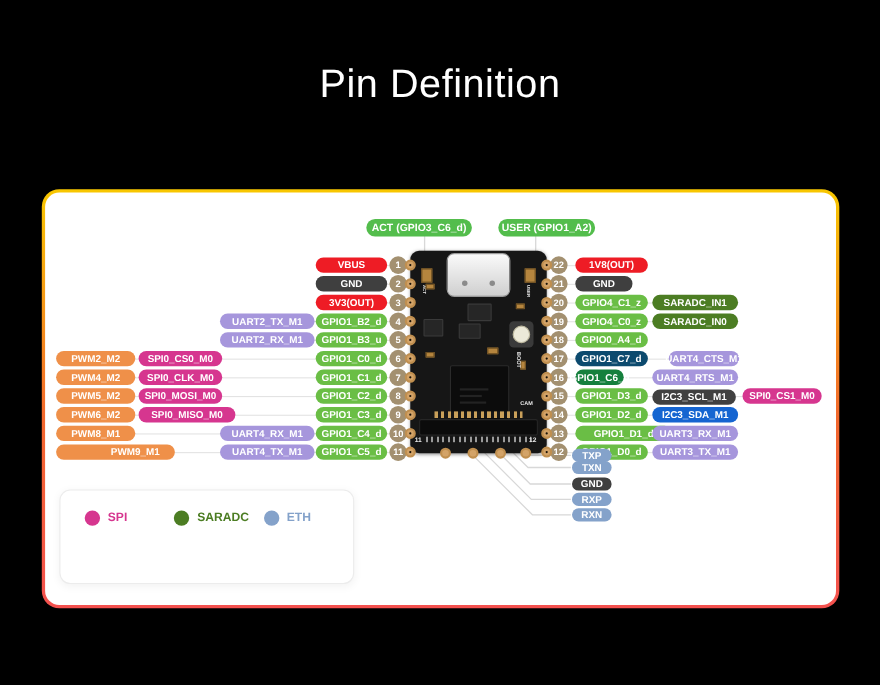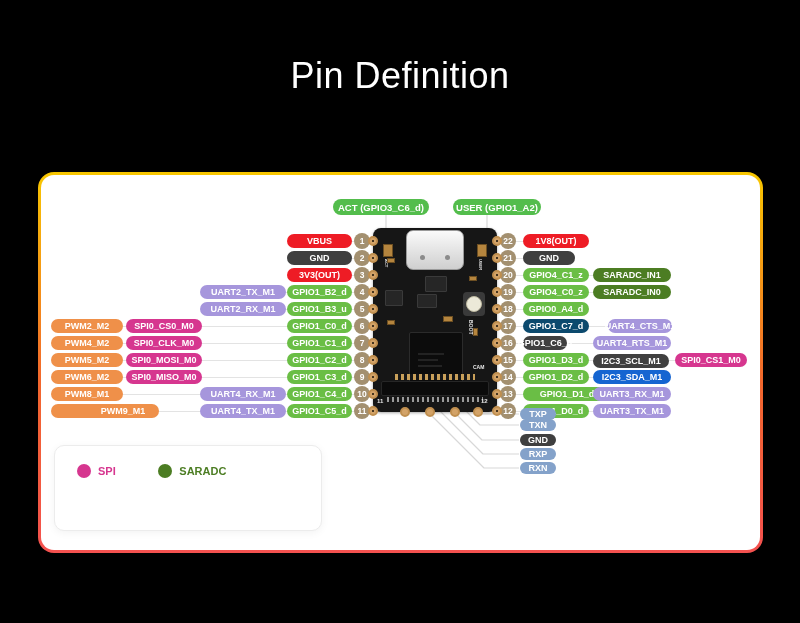--- a/index.html
+++ b/index.html
@@ -104,21 +104,21 @@
       <div class="pill" style="left: 126px; top: 336px; width: 76px; background: rgb(214, 54, 143);">SPI0_CLK_M0</div>
       <div class="pill" style="left: 287px; top: 336px; width: 65px; background: rgb(106, 190, 69);">GPIO1_C1_d</div>
       <div class="rowline" style="left: 59px; top: 343px; width: 304px;"></div>
       <div class="numc" style="left: 354px; top: 335px; background: rgb(163, 144, 112);">7</div>
       <div class="pill" style="left: 51px; top: 353px; width: 72px; background: rgb(239, 144, 73);">PWM5_M2</div>
       <div class="pill" style="left: 126px; top: 353px; width: 76px; background: rgb(214, 54, 143);">SPI0_MOSI_M0</div>
       <div class="pill" style="left: 287px; top: 353px; width: 65px; background: rgb(106, 190, 69);">GPIO1_C2_d</div>
       <div class="rowline" style="left: 59px; top: 360px; width: 304px;"></div>
       <div class="numc" style="left: 354px; top: 352px; background: rgb(163, 144, 112);">8</div>
       <div class="pill" style="left: 51px; top: 370px; width: 72px; background: rgb(239, 144, 73);">PWM6_M2</div>
-      <div class="pill" style="left: 126px; top: 370px; width: 76px; background: rgb(214, 54, 143);">SPI0_MISO_M0</div>
+      <div class="pill" style="left: 126px; top: 370px; width: 88px; background: rgb(214, 54, 143);">SPI0_MISO_M0</div>
       <div class="pill" style="left: 287px; top: 370px; width: 65px; background: rgb(106, 190, 69);">GPIO1_C3_d</div>
       <div class="rowline" style="left: 59px; top: 377px; width: 304px;"></div>
       <div class="numc" style="left: 354px; top: 369px; background: rgb(163, 144, 112);">9</div>
       <div class="pill" style="left: 51px; top: 387px; width: 72px; background: rgb(239, 144, 73);">PWM8_M1</div>
       <div class="pill" style="left: 200px; top: 387px; width: 86px; background: rgb(166, 150, 220);">UART4_RX_M1</div>
       <div class="pill" style="left: 287px; top: 387px; width: 65px; background: rgb(106, 190, 69);">GPIO1_C4_d</div>
       <div class="rowline" style="left: 59px; top: 394px; width: 304px;"></div>
       <div class="numc" style="left: 354px; top: 386px; background: rgb(163, 144, 112);">10</div>
       <div class="pill" style="left: 51px; top: 404px; width: 72px; background: rgb(239, 144, 73); padding-left: 36px;">PWM9_M1</div>
       <div class="pill" style="left: 200px; top: 404px; width: 86px; background: rgb(166, 150, 220);">UART4_TX_M1</div>
@@ -139,21 +139,21 @@
       <div class="pill" style="left: 593px; top: 285px; width: 78px; background: rgb(76, 125, 35);">SARADC_IN0</div>
       <div class="rowline" style="left: 509px; top: 292px; width: 154px;"></div>
       <div class="numc" style="left: 500px; top: 284px; background: rgb(163, 144, 112);">19</div>
       <div class="pill" style="left: 523px; top: 302px; width: 66px; background: rgb(106, 190, 69);">GPIO0_A4_d</div>
       <div class="rowline" style="left: 509px; top: 309px; width: 72px;"></div>
       <div class="numc" style="left: 500px; top: 301px; background: rgb(163, 144, 112);">18</div>
       <div class="pill" style="left: 523px; top: 319px; width: 66px; background: #0c4a6e;">GPIO1_C7_d</div>
       <div class="pill" style="left: 593px; top: 319px; width: 64px; background: rgb(166, 150, 220); margin-left: 15px;">UART4_CTS_M1</div>
       <div class="rowline" style="left: 509px; top: 326px; width: 154px;"></div>
       <div class="numc" style="left: 500px; top: 318px; background: rgb(163, 144, 112);">17</div>
-      <div class="pill" style="left: 523px; top: 336px; width: 44px; background: #404040;">GPIO1_C6_d</div>
+      <div class="pill" style="left: 523px; top: 336px; width: 44px; background: #15803d;">GPIO1_C6_d</div>
       <div class="pill" style="left: 593px; top: 336px; width: 78px; background: rgb(166, 150, 220);">UART4_RTS_M1</div>
       <div class="rowline" style="left: 509px; top: 343px; width: 154px;"></div>
       <div class="numc" style="left: 500px; top: 335px; background: rgb(163, 144, 112);">16</div>
       <div class="pill" style="left: 523px; top: 353px; width: 66px; background: rgb(106, 190, 69);">GPIO1_D3_d</div>
       <div class="pill" style="left: 593px; top: 354px; width: 76px; background: #404040;">I2C3_SCL_M1</div>
       <div class="pill" style="left: 675px; top: 353px; width: 72px; background: rgb(214, 54, 143);">SPI0_CS1_M0</div>
       <div class="rowline" style="left: 509px; top: 360px; width: 230px;"></div>
       <div class="numc" style="left: 500px; top: 352px; background: rgb(163, 144, 112);">15</div>
       <div class="pill" style="left: 523px; top: 370px; width: 66px; background: rgb(106, 190, 69);">GPIO1_D2_d</div>
       <div class="pill" style="left: 593px; top: 370px; width: 78px; background: rgb(21, 101, 209);">I2C3_SDA_M1</div>
@@ -282,15 +282,19 @@
 
   <div class="legend" id="legend-box">
       <div class="litem">
         <div class="ldot" style="background: rgb(214, 54, 143);"></div>
         <div class="ltext" style="color: rgb(214, 54, 143);">SPI</div>
       </div>
       <div class="litem">
         <div class="ldot" style="background: rgb(76, 125, 35);"></div>
         <div class="ltext" style="color: rgb(76, 125, 35);">SARADC</div>
       </div>
+      <div class="litem">
+        <div class="ldot" style="background: rgb(132, 162, 202);"></div>
+        <div class="ltext" style="color: rgb(132, 162, 202);">ETH</div>
+      </div>
     </div>
 
 </div>
 
 </body></html>

